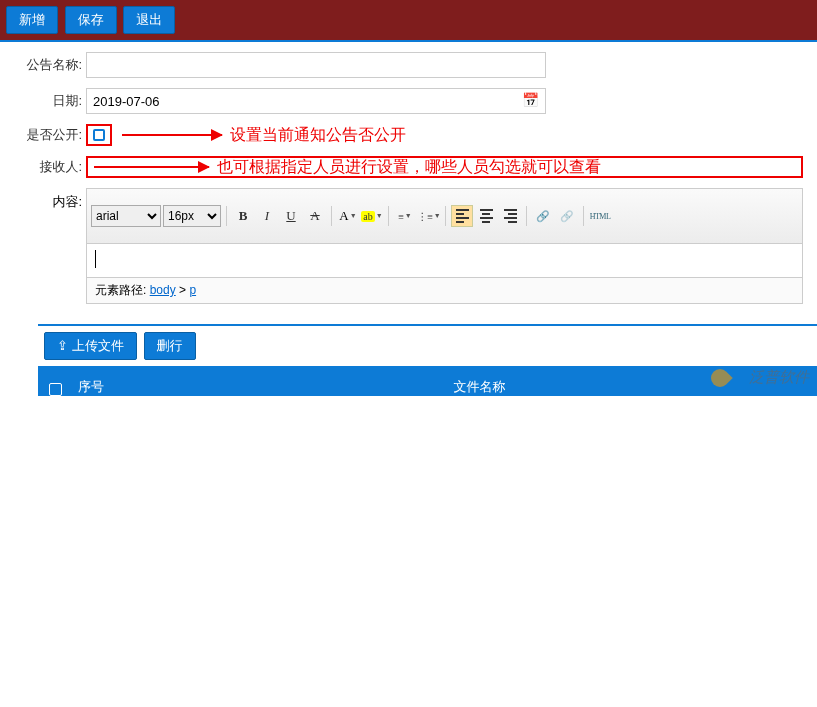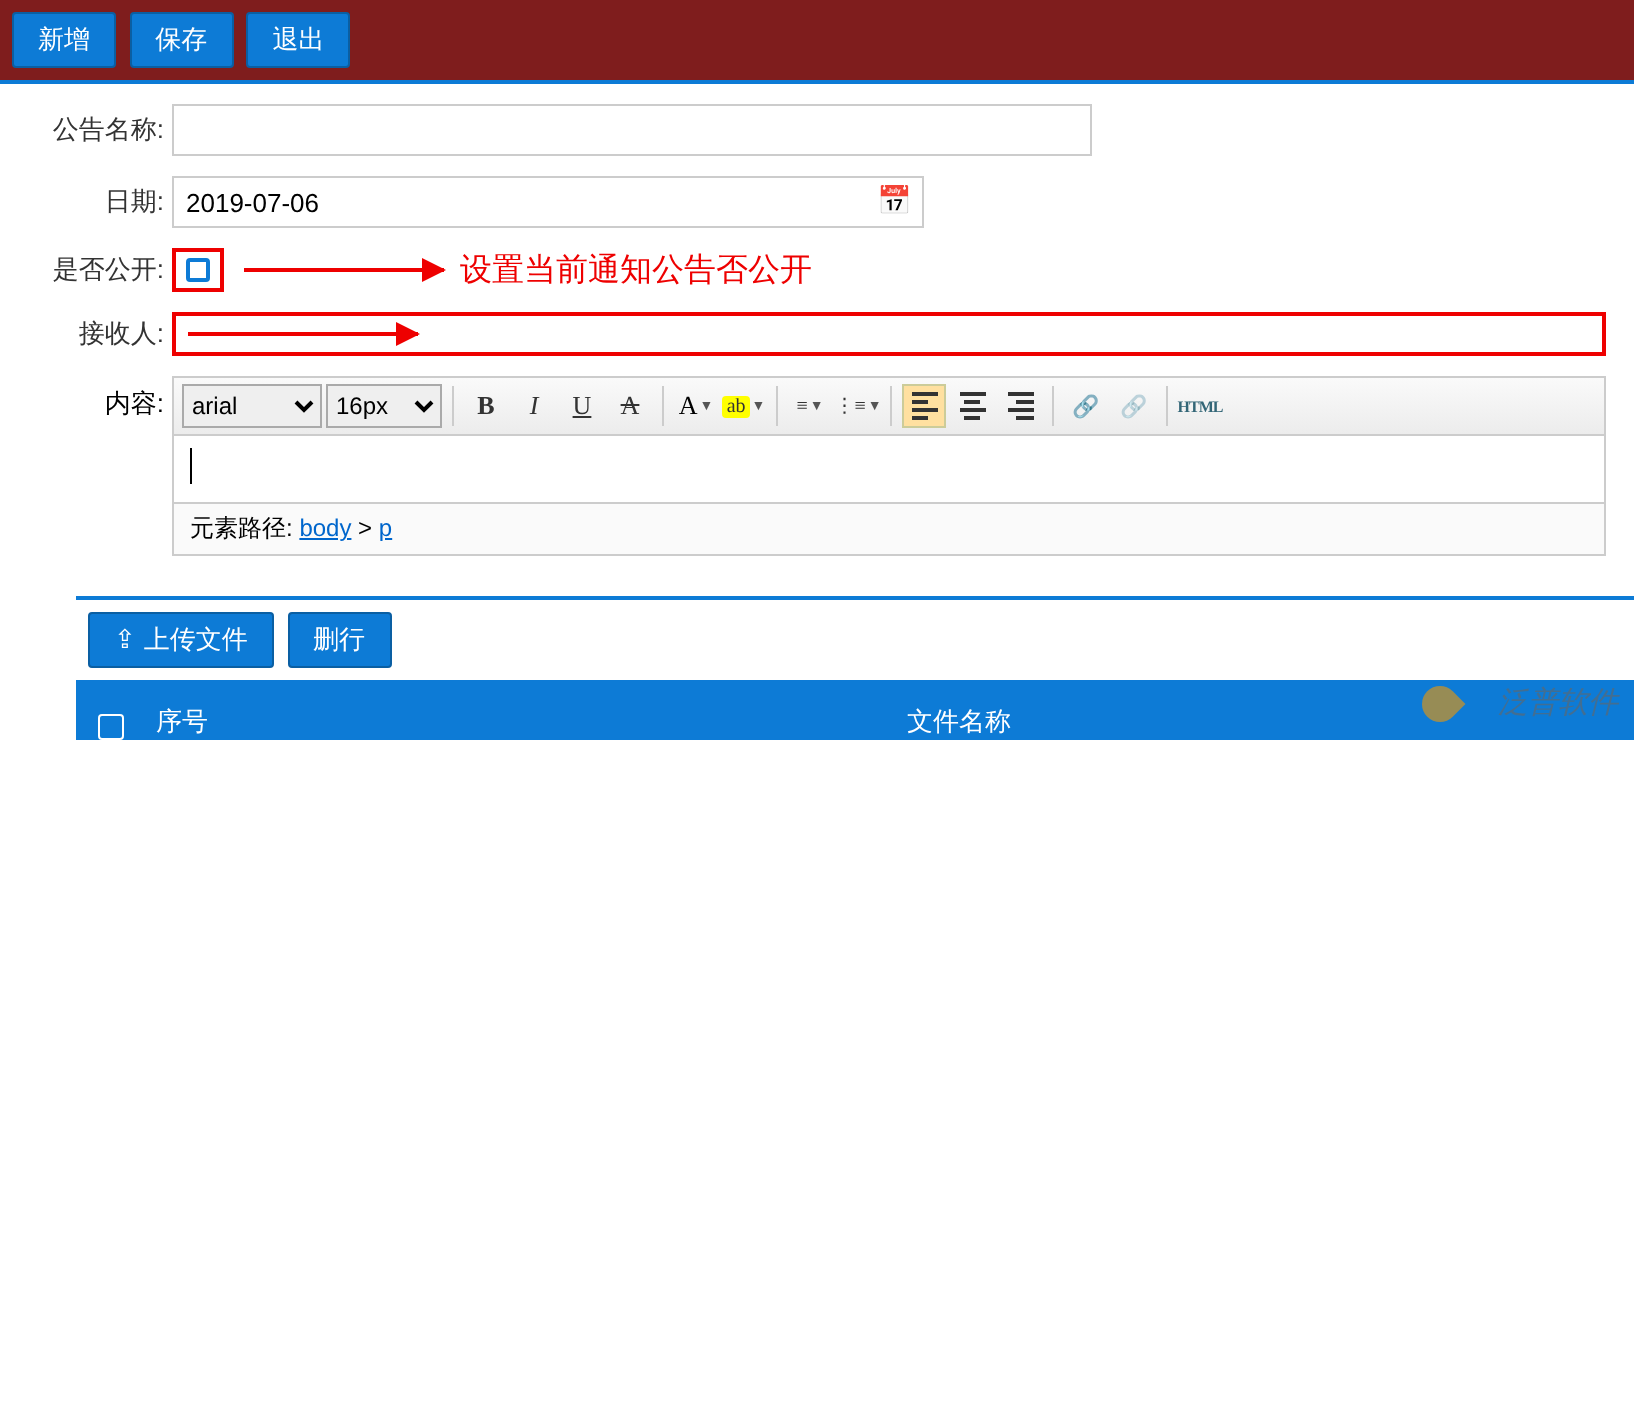--- a/index.html
+++ b/index.html
@@ -6,55 +6,55 @@
 body { font-family: Arial, "Microsoft YaHei", sans-serif; font-size: 13px; background: #fff; width: 817px; }
 
 .top-toolbar { background: #7f1d1d; padding: 6px; border-bottom: 2px solid #0d7bd6; }
 .btn-primary { background: #0d7bd6; color: #fff; border: 1px solid #0a5fa3; padding: 4px 12px; font-size: 13px; cursor: pointer; border-radius: 2px; margin-right: 3px; }
 
 .form-area { padding: 10px 14px; }
 .form-row { display: flex; align-items: center; margin-bottom: 10px; position: relative; }
 .form-label { width: 72px; text-align: right; color: #333; padding-right: 4px; flex-shrink: 0; }
 .form-input { height: 26px; border: 1px solid #ccc; padding: 0 6px; font-size: 13px; }
 .name-input { width: 460px; }
-.date-wrap { position: relative; width: 376px; }
+.date-wrap { position: relative; width: 460px; }
 .date-input { width: 100%; height: 26px; border: 1px solid #ccc; padding: 0 6px; font-size: 13px; }
 .cal-icon { position: absolute; right: 6px; top: 4px; color: #0d7bd6; font-size: 14px; pointer-events: none; }
 
 .checkbox-box { width: 26px; height: 22px; border: 2px solid #e00; display: flex; align-items: center; justify-content: center; }
 .checkbox-inner { width: 12px; height: 12px; border: 2px solid #0d7bd6; border-radius: 2px; }
 .arrow-red { display: flex; align-items: center; margin-left: 10px; }
 .arrow-line { width: 100px; height: 2px; background: #e00; position: relative; }
 .arrow-line::after { content: ''; position: absolute; right: -1px; top: -5px; border-left: 12px solid #e00; border-top: 6px solid transparent; border-bottom: 6px solid transparent; }
 .annotation-text { color: #e00; font-size: 16px; margin-left: 8px; }
 
 .recipient-box { flex: 1; height: 22px; border: 2px solid #e00; display: flex; align-items: center; }
 .recipient-arrow { display: flex; align-items: center; margin-left: 6px; }
 .recipient-arrow-line { width: 115px; height: 2px; background: #e00; position: relative; }
 .recipient-arrow-line::after { content: ''; position: absolute; right: -1px; top: -5px; border-left: 12px solid #e00; border-top: 6px solid transparent; border-bottom: 6px solid transparent; }
 
-.editor-toolbar { border: 1px solid #ccc; border-bottom: none; background: linear-gradient(#fafafa, #ececec); padding: 3px 4px; display: flex; align-items: center; gap: 2px; flex: 1; }
+.editor-toolbar { border: 1px solid #ccc; border-bottom: none; background: linear-gradient(#fafafa, #ececec); padding: 16px 4px; display: flex; align-items: center; gap: 2px; flex: 1; }
 .tb-select { height: 22px; font-size: 12px; border: 1px solid #aaa; }
 .font-select { width: 70px; }
 .size-select { width: 58px; }
 .tb-sep { width: 1px; height: 20px; background: #ccc; margin: 0 3px; }
 .tb-btn { width: 22px; height: 22px; border: 1px solid transparent; background: transparent; display: inline-flex; align-items: center; justify-content: center; cursor: pointer; font-size: 13px; color: #333; font-family: "Times New Roman", serif; }
 .tb-btn.bold { font-weight: bold; }
 .tb-btn.italic { font-style: italic; }
 .tb-btn.underline { text-decoration: underline; }
 .tb-btn.strike { text-decoration: line-through; }
 .tb-btn.active { background: #ffe0a0; border-color: #cc9; }
 .dd-arrow { font-size: 7px; margin-left: 1px; color: #555; }
 .align-icon { display: inline-flex; flex-direction: column; gap: 2px; width: 13px; }
 .align-icon span { height: 2px; background: #333; }
 .al-l1 { width: 100%; } .al-l2 { width: 65%; } .al-l3 { width: 100%; } .al-l4 { width: 65%; }
 .ac-l2 { width: 65%; margin: 0 auto; } .ac-l4 { width: 65%; margin: 0 auto; }
 .ar-l2 { width: 65%; margin-left: auto; } .ar-l4 { width: 65%; margin-left: auto; }
 .link-icon { font-size: 11px; }
-.html-label { font-size: 8px; color: #367; font-weight: bold; letter-spacing: -0.5px; }
+.html-label { font-size: 8px; color: #367; font-weight: normal; letter-spacing: -0.5px; }
 
 .editor-content { flex: 1; border: 1px solid #ccc; height: 375px; background: #fff; padding: 6px 8px; font-size: 14px; overflow: auto; }
 .cursor-line { border-left: 1px solid #000; height: 18px; display: inline-block; }
 
 .editor-path { flex: 1; border: 1px solid #ccc; border-top: none; padding: 4px 8px; background: #fafafa; font-size: 12px; }
 .editor-path a { color: #0066cc; text-decoration: underline; }
 
 .upload-annotation { position: absolute; left: 14px; top: 125px; pointer-events: none; }
 .upload-text { color: #e00; font-size: 16px; }
 .upload-arrow-svg { margin-top: 4px; margin-left: 24px; }
@@ -111,20 +111,21 @@
     </div>
     <span class="annotation-text">设置当前通知公告否公开</span>
   </div>
 
   <div class="form-row">
     <div class="form-label">接收人:</div>
     <div class="recipient-box">
       <div class="recipient-arrow">
         <div class="recipient-arrow-line"></div>
       </div>
+      <span class="annotation-text">也可根据指定人员进行设置，哪些人员勾选就可以查看</span>
     </div>
   </div>
 
   <div class="form-row editor-outer" style="align-items:center;">
     <div class="content-label-wrap">内容:</div>
     <div style="flex:1; display:flex; flex-direction:column;">
       <div class="editor-toolbar">
         <select class="tb-select font-select"><option>arial</option></select>
         <select class="tb-select size-select"><option>16px</option></select>
         <span class="tb-sep"></span>

